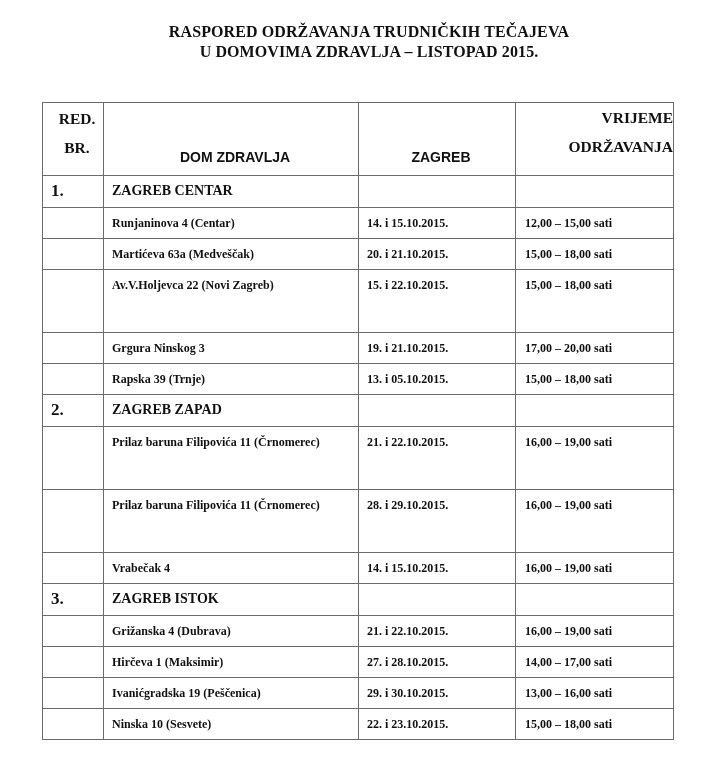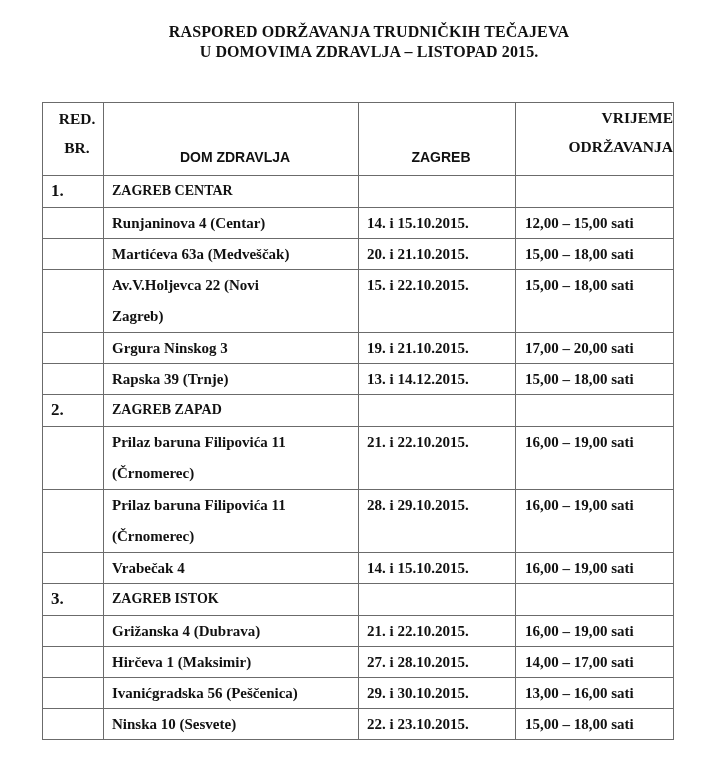--- a/index.html
+++ b/index.html
@@ -12,21 +12,21 @@
   col.c1 { width:61px; } col.c2 { width:255px; } col.c3 { width:157px; } col.c4 { width:158px; }
   .hdr td { height:62px;text-align:center; }
   .hdr .sans { font-family:"Liberation Sans", sans-serif; font-size:14px; }
   .hdr .rb { line-height:29px; padding-top:1px; }
   .hdr .dz { vertical-align:bottom; padding-bottom:10px; }
   .hdr .vr { text-align:right; padding-left:0; line-height:29px; }
   .hdr .vr span { display:block; }
   .sec td { height:31px; line-height:30px; font-size:14px; }
   .sec td.num { font-size:17px; }
   .sec .it { }
-  .row td { height:30px; line-height:30px; font-size:15px; }
+  .row td { height:30px; line-height:30px; font-size:12px; }
   .row.tall td { height:62px; line-height:31px; }
   .row td.time { padding-left:9px; }
   .italic { }
 </style>
 </head>
 <body>
 
 <div class="title t1">RASPORED ODRŽAVANJA TRUDNIČKIH TEČAJEVA</div>
 <div class="title t2">U DOMOVIMA ZDRAVLJA – LISTOPAD 2015.</div>
 
@@ -77,21 +77,21 @@
     </tr>
     <tr class="row">
       <td></td>
       <td>Grgura Ninskog 3</td>
       <td>19. i 21.10.2015.</td>
       <td class="time">17,00 – 20,00 sati</td>
     </tr>
     <tr class="row">
       <td></td>
       <td>Rapska 39 (Trnje)</td>
-      <td>13. i 14.12.2015.</td>
+      <td>13. i 05.10.2015.</td>
       <td class="time">15,00 – 18,00 sati</td>
     </tr>
 
     <tr class="sec">
       <td class="num">2.</td>
       <td class="it">ZAGREB ZAPAD</td>
       <td></td>
       <td></td>
     </tr>
     <tr class="row tall">
@@ -126,21 +126,21 @@
       <td class="time">16,00 – 19,00 sati</td>
     </tr>
     <tr class="row">
       <td></td>
       <td class="italic">Hirčeva 1 (Maksimir)</td>
       <td>27. i 28.10.2015.</td>
       <td class="time">14,00 – 17,00 sati</td>
     </tr>
     <tr class="row">
       <td></td>
-      <td>Ivanićgradska 56 (Peščenica)</td>
+      <td>Ivanićgradska 19 (Peščenica)</td>
       <td>29. i 30.10.2015.</td>
       <td class="time">13,00 – 16,00 sati</td>
     </tr>
     <tr class="row">
       <td></td>
       <td>Ninska 10 (Sesvete)</td>
       <td>22. i 23.10.2015.</td>
       <td class="time">15,00 – 18,00 sati</td>
     </tr>
   </tbody>

